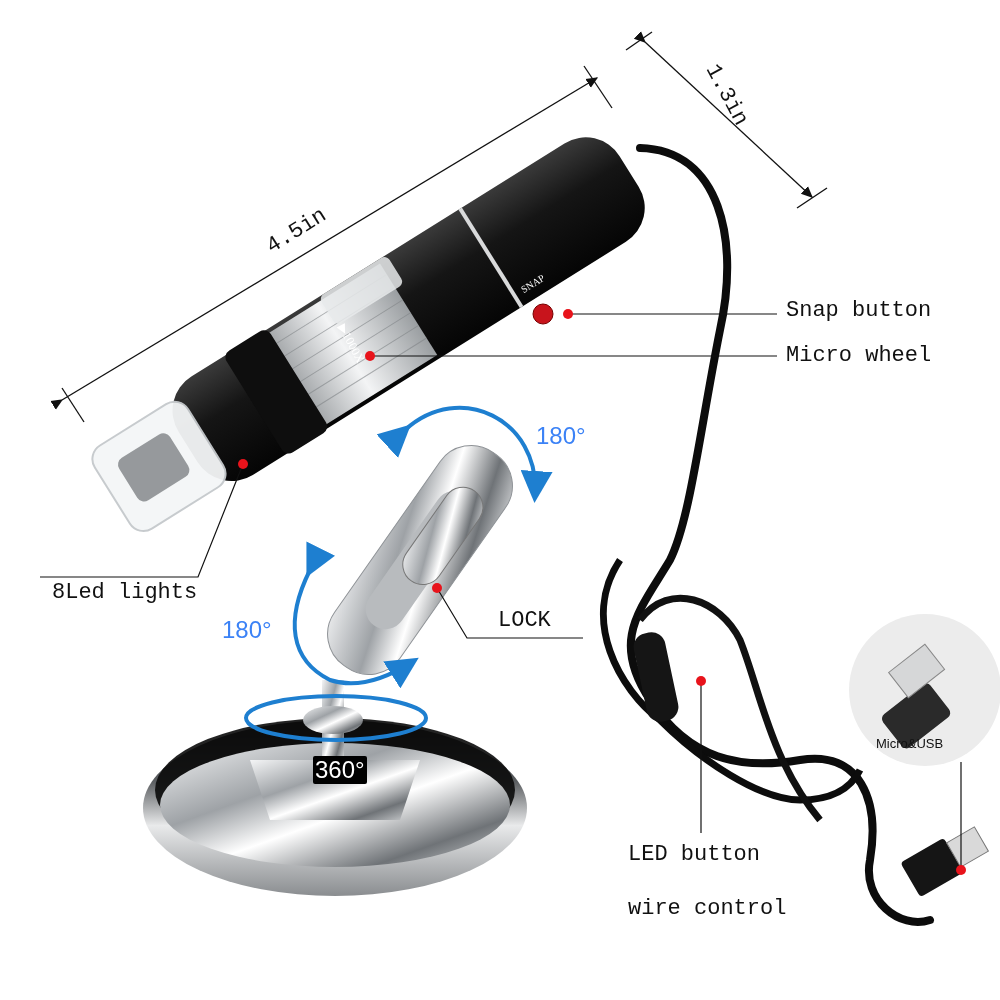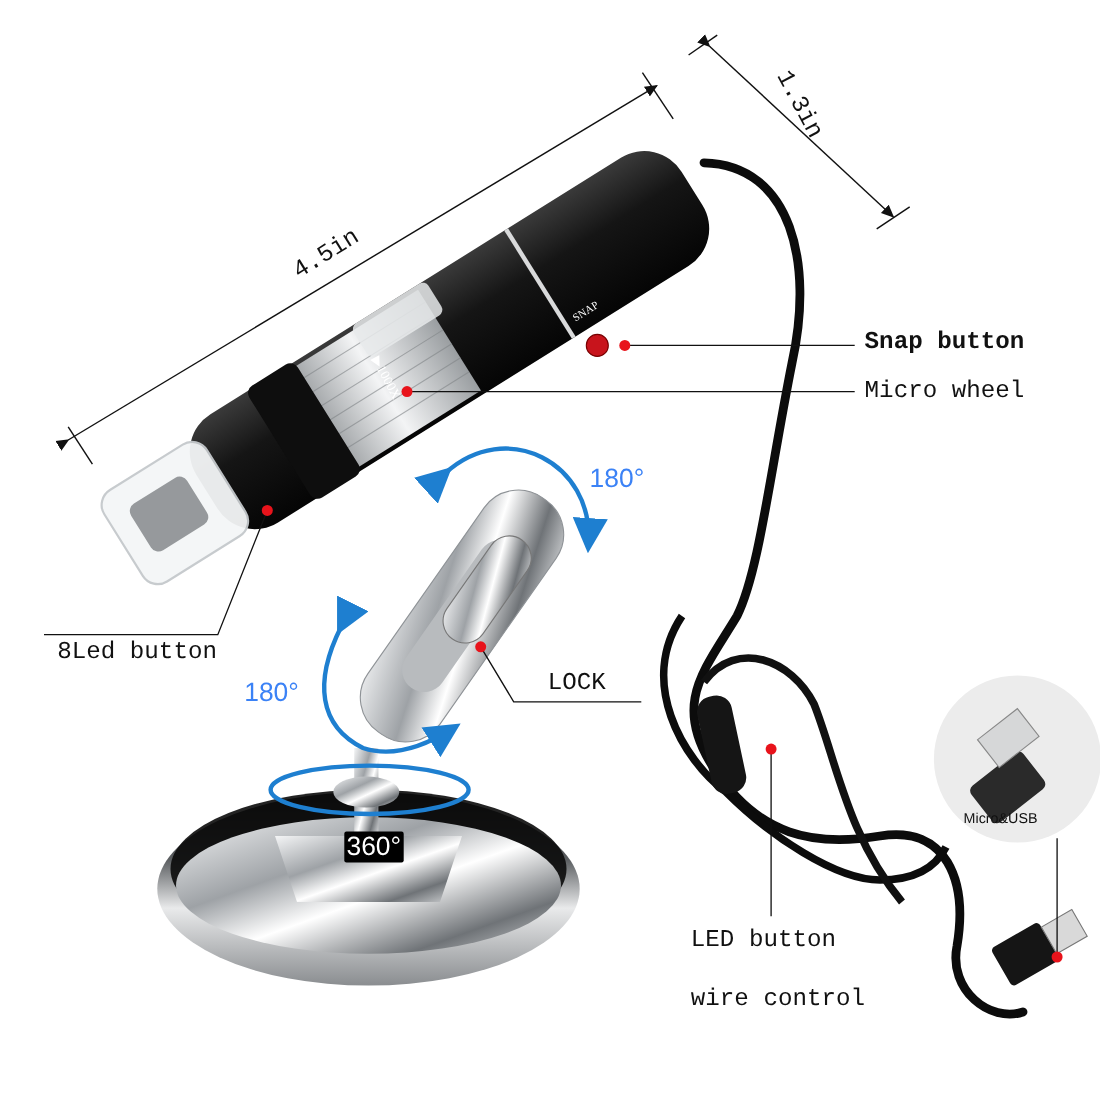--- a/index.html
+++ b/index.html
@@ -137,23 +137,23 @@
     <rect x="905" y="660" width="46" height="32" fill="#d6d7d8" stroke="#888"></rect>
   </g>
 </svg>
 
 <div class="dim" style="left:262px; top:238px; transform:rotate(-32deg);">4.5in</div>
 <div class="dim" style="left:722px; top:60px; transform:rotate(62deg);">1.3in</div>
 
 <div class="snap-txt" style="left:520px; top:278px;">SNAP</div>
 <div class="mag-txt" style="left:330px; top:336px;">▶1000X</div>
 
-<div class="label" style="left:786px; top:298px;font-weight:bold;">Snap button</div>
+<div class="label" style="left:786px; top:298px;">Snap button</div>
 <div class="label" style="left:786px; top:343px;">Micro wheel</div>
-<div class="label" style="left:52px; top:580px;">8Led button</div>
+<div class="label" style="left:52px; top:580px;">8Led lights</div>
 <div class="label" style="left:498px; top:608px;">LOCK</div>
 <div class="label" style="left:628px; top:842px;">LED button</div>
 <div class="label" style="left:628px; top:896px;">wire control</div>
 
 <div class="deg" style="left:536px; top:422px;">180°</div>
 <div class="deg" style="left:222px; top:616px;">180°</div>
 <div class="deg360" style="left:300px; top:756px;">360°</div>
 
 <div class="badge" style="left:876px; top:736px;">Micro&amp;USB</div>
 </div>

